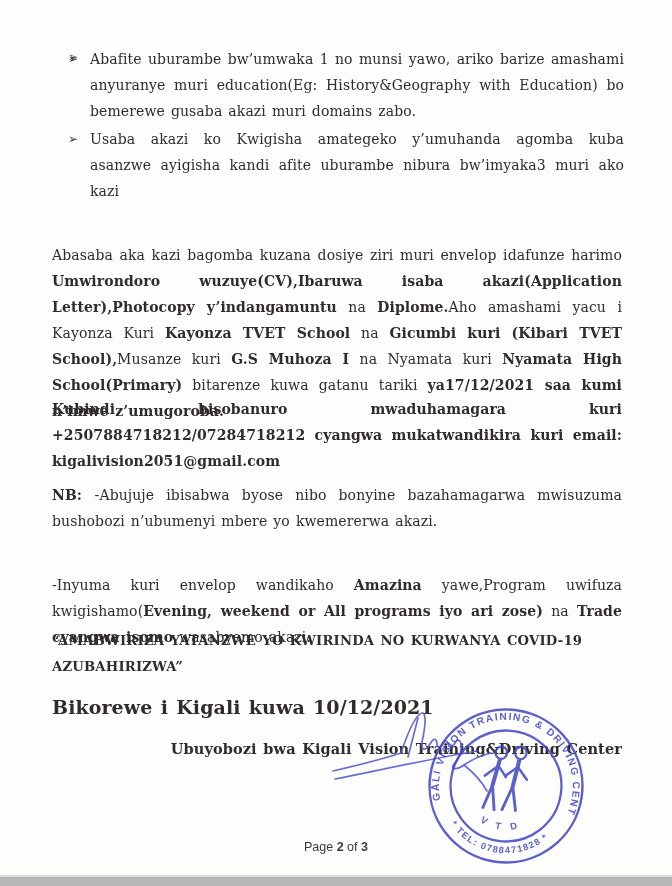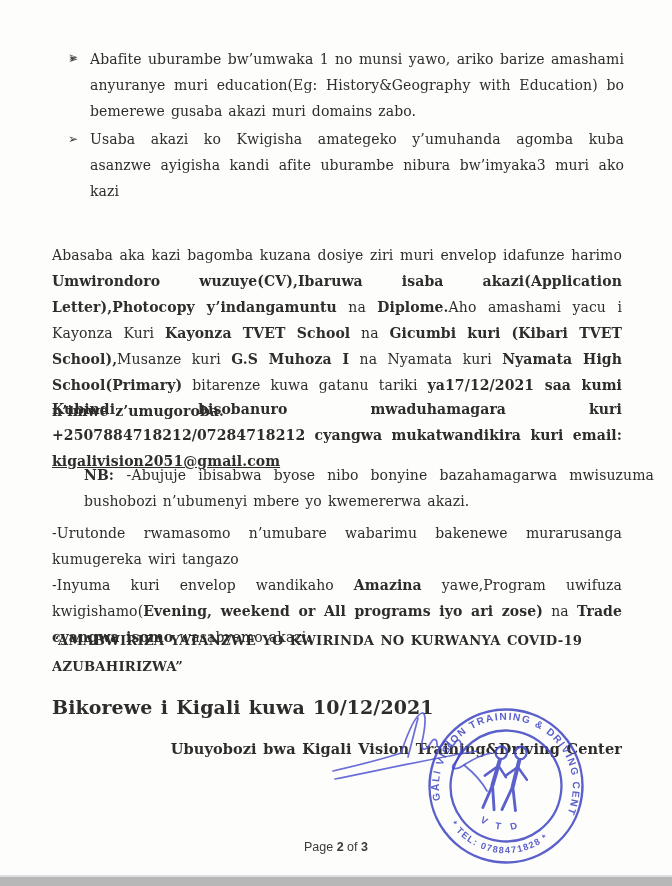--- a/index.html
+++ b/index.html
@@ -7,21 +7,21 @@
   .page{position:absolute;left:0;top:0;width:672px;height:875px;background:#fdfdfb;}
   .page-gap{position:absolute;left:0;top:875px;width:672px;height:11px;
     background:#b7b7b7;border-top:2px solid #dedede;box-sizing:border-box;}
   .doc{font-family:"DejaVu Serif","Liberation Serif",serif;font-size:14px;line-height:26px;
     color:#2e2d2b;text-align:justify;letter-spacing:.1px;word-spacing:1.5px;}
   .block{position:absolute;left:52px;width:570px;}
   .bullets{margin:0;padding:0;list-style:none;width:572px;}
   .bullets li{position:relative;padding-left:38px;margin-bottom:2px;}
   .bullets .marker{position:absolute;left:16px;top:0;font-size:12px;color:#3a3936;}
   .seg-b{font-weight:700;}
-  .seg-u{text-decoration:underline;}
+  .seg-u{}
   .p-contact,.p-covid,.p-done,.p-mgmt{font-weight:700;}
   .p-covid{font-size:13.2px;letter-spacing:.2px;}
   .footer{position:absolute;left:0;top:840px;width:672px;text-align:center;
     font-family:"Liberation Sans",sans-serif;font-size:12.5px;color:#3a3a3a;}
   .sig{position:absolute;left:325px;top:703px;width:188px;height:95px;}
   .sig path{fill:none;stroke:var(--sig-ink,#5a5ed2);stroke-width:1.7;stroke-linecap:round;opacity:.9;}
   .stamp{position:absolute;left:419px;top:700px;width:174px;height:172px;transform:rotate(8deg);opacity:.85;}
   .stamp circle,.stamp ellipse,.stamp path.fig{fill:none;stroke:var(--stamp-ink,#3f45c2);}
   .stamp text{fill:var(--stamp-ink,#3f45c2);font-family:"Liberation Sans",sans-serif;font-weight:700;}
   .ring-label{font-size:10.6px;letter-spacing:1.6px;}
@@ -45,23 +45,22 @@
       <li>
         <span class="marker">➢</span>
         <span>Usaba akazi ko Kwigisha amategeko y’umuhanda agomba kuba asanzwe ayigisha kandi afite uburambe nibura bw’imyaka3 muri ako kazi</span>
       </li>
     </ul>
 
     <div class="doc block" style="top:242px;"><span>Abasaba aka kazi bagomba kuzana dosiye ziri muri envelop idafunze harimo </span><span class="seg-b">Umwirondoro wuzuye(CV),Ibaruwa isaba akazi(Application Letter),Photocopy y’indangamuntu</span><span> na </span><span class="seg-b">Diplome.</span><span>Aho amashami yacu i Kayonza Kuri </span><span class="seg-b">Kayonza TVET School</span><span> na </span><span class="seg-b">Gicumbi kuri (Kibari TVET School),</span><span>Musanze kuri </span><span class="seg-b">G.S Muhoza I</span><span> na Nyamata kuri </span><span class="seg-b">Nyamata High School(Primary)</span><span> bitarenze kuwa gatanu tariki </span><span class="seg-b">ya17/12/2021 saa kumi n’imwe z’umugoroba.</span></div>
 
     <div class="doc block p-contact" style="top:396px;"><span class="seg-b">Kubindi bisobanuro mwaduhamagara kuri +2507884718212/07284718212 cyangwa mukatwandikira kuri email: </span><span class="seg-b seg-u">kigalivision2051@gmail.com</span></div>
 
-    <div class="doc block" style="top:462px;margin-left:32px;"><span class="seg-b">NB: </span><span>-Abujuje ibisabwa byose nibo bonyine bazahamagarwa mwisuzuma bushobozi n’ubumenyi mbere yo kwemererwa akazi.</span></div>
+    <div class="doc block" style="top:482px;"><span class="seg-b">NB: </span><span>-Abujuje ibisabwa byose nibo bonyine bazahamagarwa mwisuzuma bushobozi n’ubumenyi mbere yo kwemererwa akazi.</span></div>
 
-    <div class="doc block" style="top:520px;"><span>-Urutonde rwamasomo n’umubare wabarimu bakenewe murarusanga kumugereka wiri tangazo</span></div>
 
     <div class="doc block" style="top:572px;"><span>-Inyuma kuri envelop wandikaho </span><span class="seg-b">Amazina</span><span> yawe,Program uwifuza kwigishamo(</span><span class="seg-b">Evening, weekend or All programs iyo ari zose)</span><span> na </span><span class="seg-b">Trade cyangwa isomo</span><span> wasabyemo akazi.</span></div>
 
     <div class="doc block p-covid" style="top:628px;text-align:left;"><span class="seg-b">“AMABWIRIZA YATANZWE YO KWIRINDA NO KURWANYA COVID-19 AZUBAHIRIZWA”</span></div>
 
     <div class="doc block p-done" style="top:694px;text-align:left;font-size:19px;"><span class="seg-b">Bikorewe i Kigali kuwa 10/12/2021</span></div>
 
     <div class="doc block p-mgmt" style="top:736px;text-align:right;font-size:14.5px;"><span class="seg-b">Ubuyobozi bwa Kigali Vision Training&amp;Driving Center</span></div>
 
     <svg class="sig" viewBox="0 0 188 95">

